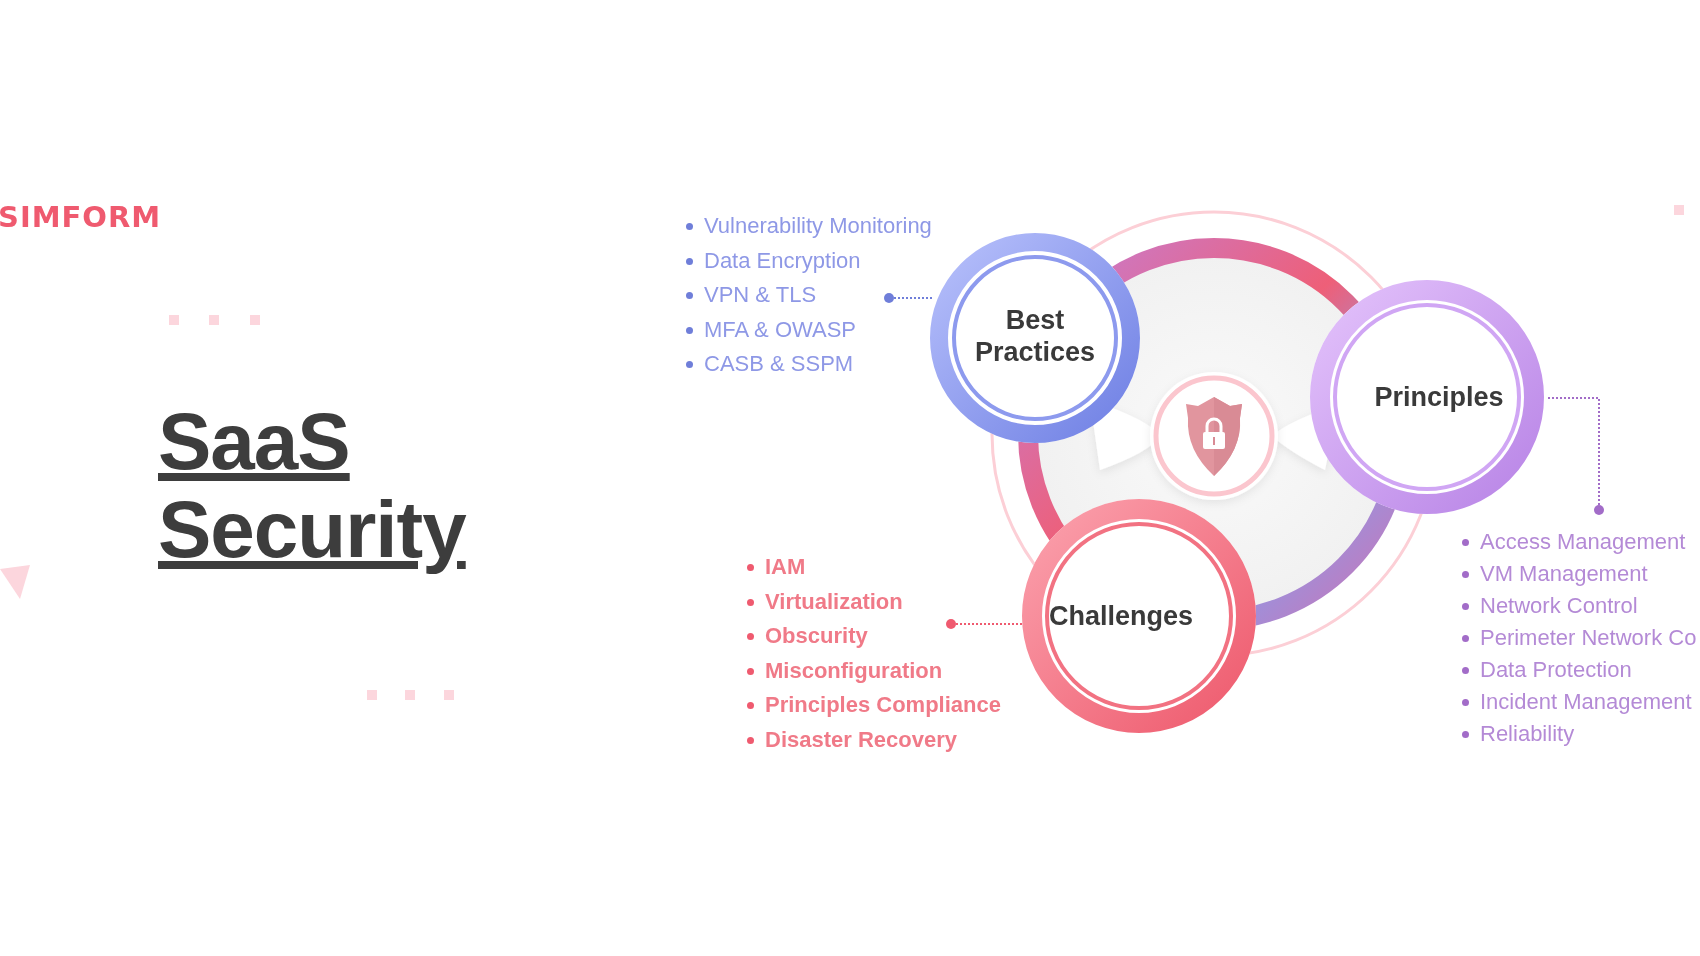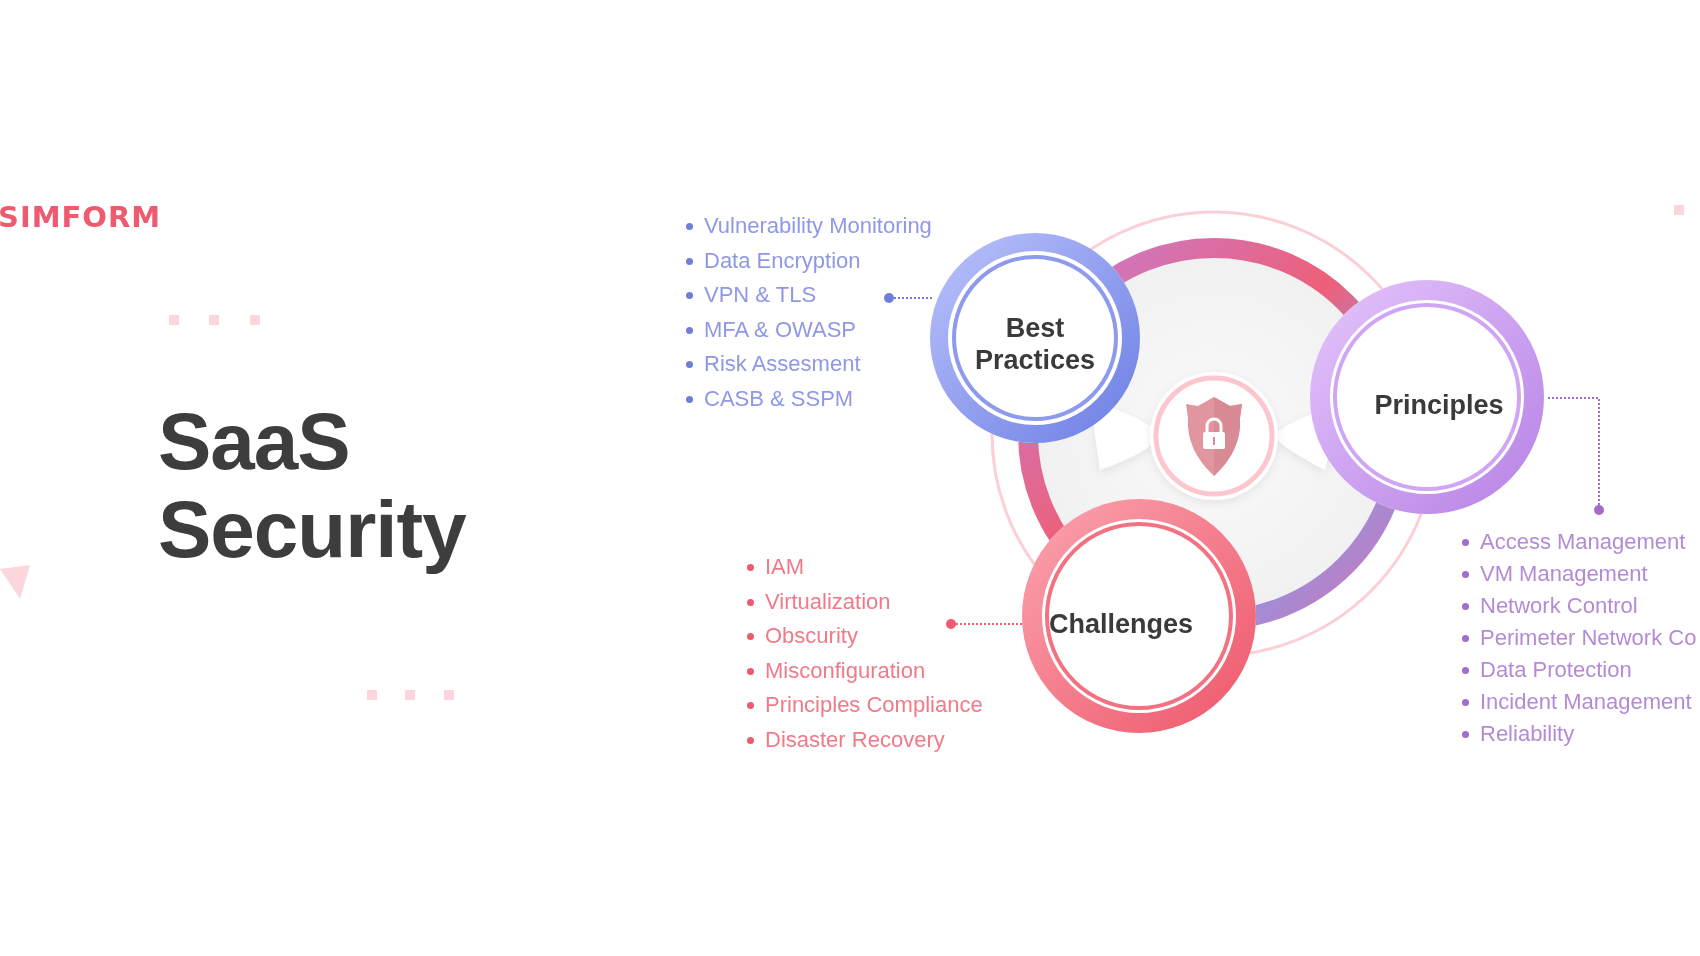--- a/index.html
+++ b/index.html
@@ -13,41 +13,40 @@
     left: -2px; top: 200px;
     font-family: "DejaVu Sans", sans-serif;
     font-weight: bold; font-size: 29px; letter-spacing: 1px;
     color: #ef5a6f;
   }
   .sq { width: 10px; height: 10px; background: #fcd6dd; position: absolute; }
   .title {
     left: 158px; top: 398px;
     font-family: "Liberation Sans", sans-serif;
     font-weight: bold; font-size: 80px; line-height: 88px;
-    color: #3d3d3d; letter-spacing: -1px;
+    color: #3d3d3d; letter-spacing: -1px; text-decoration: underline;
   }
   .list { position: absolute; margin: 8px; padding: 0; list-style: none; }
   .list li {
     position: relative; font-size: 22px; height: 34.6px; line-height: 34.6px;
     padding-left: 18px; white-space: nowrap;
   }
   .list li .dot {
     position: absolute; left: 0; top: 14px; width: 7px; height: 7px; border-radius: 50%;
   }
   .bp li { color: #8e98e6; }
   .bp li .dot { background: #6f7ed9; }
-  .ch li { color: #f07a88; }
+  .ch li { color: #f07a88; font-weight: bold; }
   .ch li .dot { background: #ef5a6f; }
   .pr li { color: #b48ad6; height: 32px; line-height: 32px; }
   .pr li .dot { background: #a26cc8; top: 13px; }
   .node-label {
     position: absolute; text-align: center;
     font-weight: bold; color: #3a3a3a; font-size: 27px; line-height: 32px;
     font-family: "Liberation Sans", sans-serif;
-    margin-top: 8px;
   }
   svg.diagram { position: absolute; left: 0; top: 0; }
 </style>
 </head>
 <body>
 
 <div class="abs logo">SIMFORM</div>
 
 <div class="sq" style="left:169px;top:315px"></div>
 <div class="sq" style="left:209px;top:315px"></div>
@@ -150,21 +149,20 @@
   <div>Practices</div>
 </div>
 <div class="node-label" style="left:1337px;top:381px;width:204px">Principles</div>
 <div class="node-label" style="left:1049px;top:600px;width:144px">Challenges</div>
 
 <ul class="list bp" style="left:678px;top:201px">
   <li><span class="dot"></span><span>Vulnerability Monitoring</span></li>
   <li><span class="dot"></span><span>Data Encryption</span></li>
   <li><span class="dot"></span><span>VPN &amp; TLS</span></li>
   <li><span class="dot"></span><span>MFA &amp; OWASP</span></li>
-  <li><span class="dot"></span><span>Risk Assesment</span></li>
   <li><span class="dot"></span><span>CASB &amp; SSPM</span></li>
 </ul>
 
 <ul class="list ch" style="left:739px;top:542px">
   <li><span class="dot"></span><span>IAM</span></li>
   <li><span class="dot"></span><span>Virtualization</span></li>
   <li><span class="dot"></span><span>Obscurity</span></li>
   <li><span class="dot"></span><span>Misconfiguration</span></li>
   <li><span class="dot"></span><span>Principles Compliance</span></li>
   <li><span class="dot"></span><span>Disaster Recovery</span></li>

